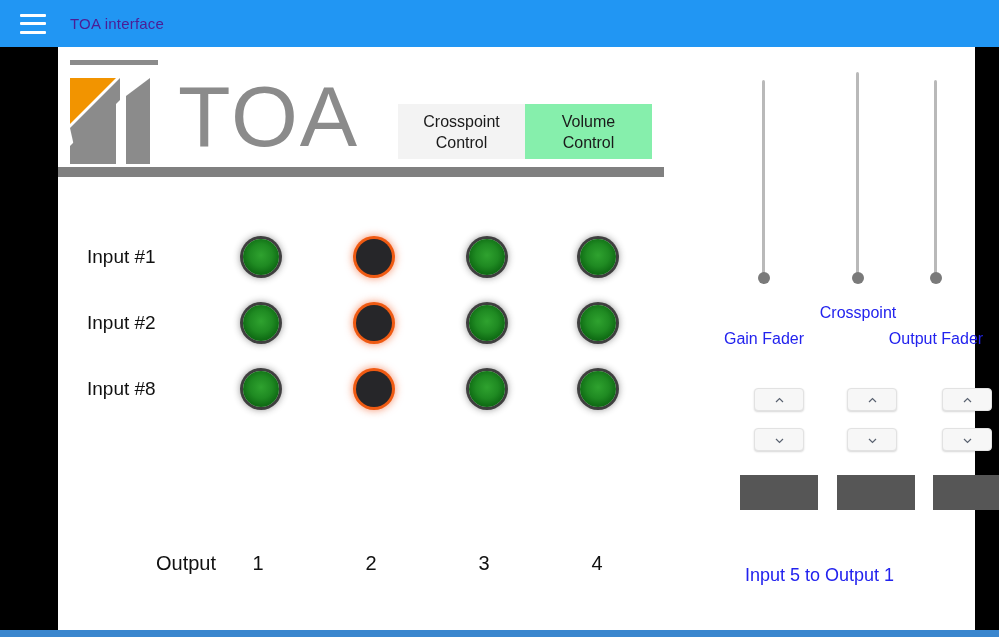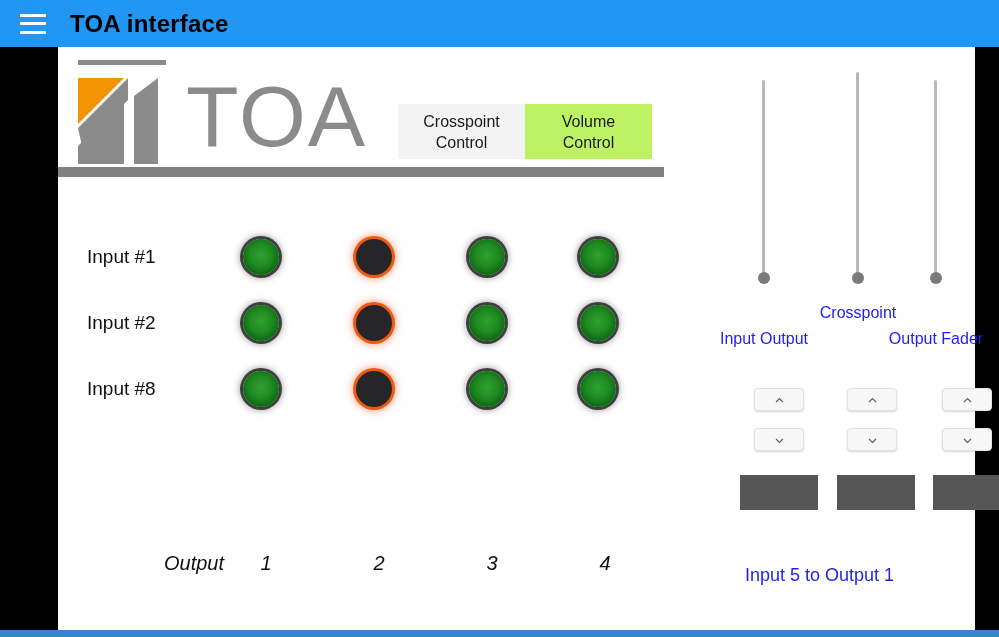--- a/index.html
+++ b/index.html
@@ -27,23 +27,23 @@
     margin-left: 20px;
     display: flex; flex-direction: column; justify-content: space-between;
     cursor: pointer;
   }
   .hamburger span {
     display: block; width: 100%; height: 3px;
     background: #ffffff; border-radius: 1px;
   }
   .appbar-title {
     margin-left: 24px;
-    color: #000000;
-    font-size: 24px;
-    font-weight: 700;
+    color: #4c1d95;
+    font-size: 15px;
+    font-weight: 400;
     letter-spacing: .2px;
     white-space: nowrap;
   }
 
   
   .strip-left  { position: absolute; left: 0;   top: 47px; width: 58px;  height: 590px; background: #000; }
   .strip-right { position: absolute; left: 975px; top: 47px; width: 24px; height: 590px; background: #000; }
 
   
   .page {
@@ -52,41 +52,41 @@
     width: 917px; height: 583px;
     background: #ffffff;
   }
   .bottom-bar {
     position: absolute; left: 0; top: 630px;
     width: 999px; height: 7px;
     background: #3a86ce;
   }
 
   
-  .logo { position: absolute; left: 16px; top: 13px; width: 300px; height: 108px; }
+  .logo { position: absolute; left: 8px; top: 13px; width: 300px; height: 108px; }
   .logo-topline {
     position: absolute; left: 4px; top: 0; width: 88px; height: 5px; background: #8b8b8b;
   }
   .logo-mark { position: absolute; left: 4px; top: 14px; width: 90px; height: 90px; }
   .logo-word {
     position: absolute; left: 112px; top: 10px;
     font-size: 86px; line-height: 92px;
     color: #8b8b8b; font-weight: 400;
     letter-spacing: 2px;
     font-family: "Liberation Sans", sans-serif;
   }
 
   
   .tabs { position: absolute; left: 340px; top: 57px; display: flex; }
   .tab {
     width: 127px; height: 55px;
     display: flex; flex-direction: column;
     align-items: center; justify-content: center;
     font-size: 16px; color: #1a1a1a; line-height: 21px;
-    background: #bef264; cursor: pointer; text-align: center;
+    background: #86efac; cursor: pointer; text-align: center;
   }
   .tab.active { background: #f3f3f3; }
 
   .hrule {
     position: absolute; left: 0px; top: 120px;
     width: 606px; height: 10px; background: #808080;
   }
 
   
   .matrix { position: absolute; left: 0px; top: 150px; width: 606px; }
@@ -106,21 +106,21 @@
   }
   .led.on {
     background: radial-gradient(circle at 50% 45%, #2fa22f 0%, #1f8a22 42%, #0f6b14 70%, #0a4a0d 100%);
     box-shadow: 0 0 0 3px rgba(40,40,40,.85), 0 0 7px 3px rgba(30,30,30,.45);
   }
   .led.off {
     background: #262629;
     box-shadow: 0 0 0 3px #ef5a12, 0 0 8px 3px rgba(239,70,10,.6);
   }
 
-  .out-row { position: absolute; left: 8px; top: 505px; width: 606px; height: 30px; font-style: italic; }
+  .out-row { position: absolute; left: 0px; top: 505px; width: 606px; height: 30px; }
   .out-word {
     position: absolute; left: 98px; top: 0;
     font-size: 20px; color: #111;
   }
   .out-num {
     position: absolute; top: 0;
     width: 24px; margin-left: -12px;
     text-align: center;
     font-size: 20px; color: #111;
   }
@@ -252,21 +252,21 @@
       <div class="out-num" style="left:313px">2</div>
       <div class="out-num" style="left:426px">3</div>
       <div class="out-num" style="left:539px">4</div>
     </div>
 
     <div class="panel">
 
       <div class="slider" style="left:70px; top:33px; width:60px; height:250px">
         <div class="track" style="top:0; height:198px"></div>
         <div class="thumb" style="top:192px"></div>
-        <div class="slider-label">Input Output</div>
+        <div class="slider-label">Gain Fader</div>
       </div>
 
       <div class="slider" style="left:164px; top:25px; width:60px; height:258px">
         <div class="track" style="top:0; height:206px"></div>
         <div class="thumb" style="top:200px"></div>
         <div class="slider-label" style="top:230px">Crosspoint</div>
       </div>
 
       <div class="slider" style="left:242px; top:33px; width:60px; height:250px">
         <div class="track" style="top:0; height:198px"></div>

